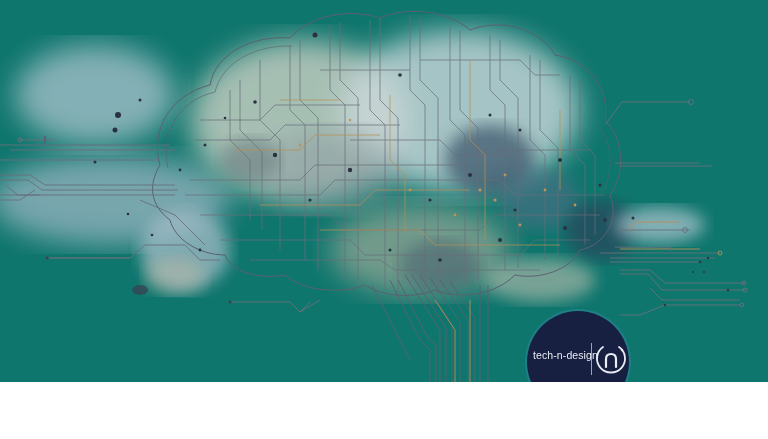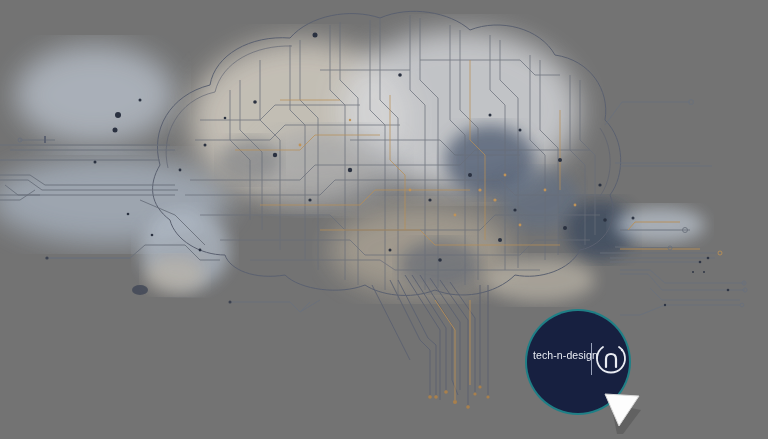--- a/index.html
+++ b/index.html
@@ -1,16 +1,16 @@
 <!DOCTYPE html>
 <html><head>
 <meta charset="utf-8">
 <style>
   html,body{margin:0;padding:0;background:#ffffff;}
-  #stage{position:relative;width:768px;height:439px;overflow:hidden;background:#737373;font-family:"Liberation Sans",sans-serif;}
+  #stage{position:relative;width:768px;height:382px;overflow:hidden;background:#0f766e;font-family:"Liberation Sans",sans-serif;}
   #art{position:absolute;left:0;top:0;width:768px;height:439px;}
   #logo{position:absolute;left:527px;top:311px;width:102px;height:102px;border-radius:50%;background:#172040;box-shadow:0 0 0 2px #1f7f86;display:flex;align-items:center;}
   #logo-text{position:absolute;left:6px;top:38px;color:#e9ecf3;font-size:10.5px;letter-spacing:0.1px;font-family:"Liberation Sans",sans-serif;}
   #logo-tag{position:absolute;left:30px;top:53px;color:#9aa3bb;font-size:2.6px;}
   #logo-divider{position:absolute;left:64px;top:32px;width:1px;height:32px;background:#9aa3bb;}
   #logo-mark{position:absolute;left:66px;top:28px;width:36px;height:40px;}
   #cursor{position:absolute;left:601px;top:388px;width:42px;height:50px;}
 </style>
 </head>
 <body>

